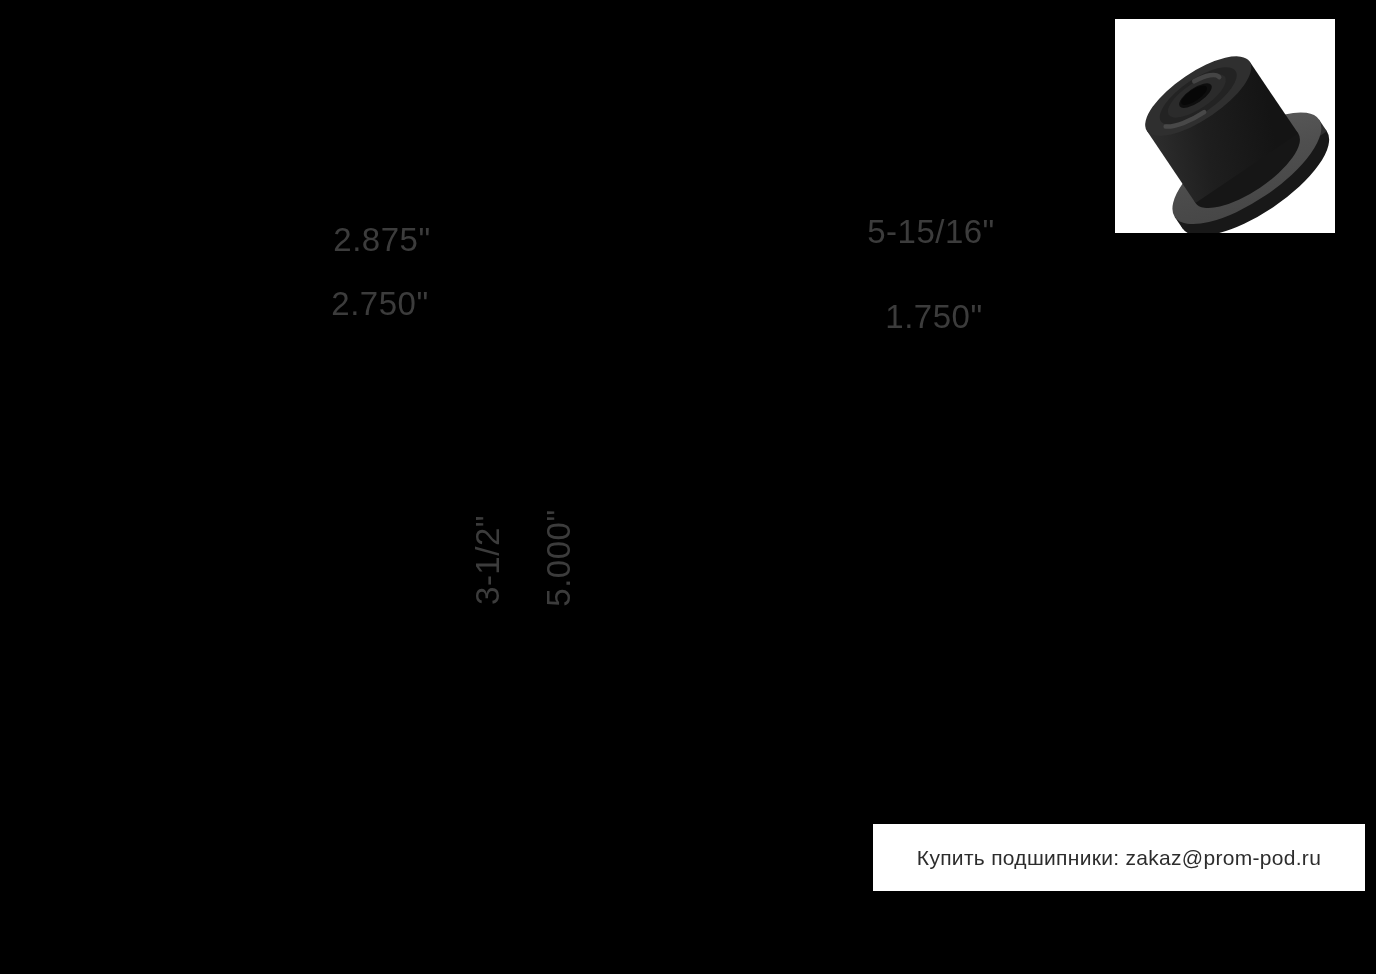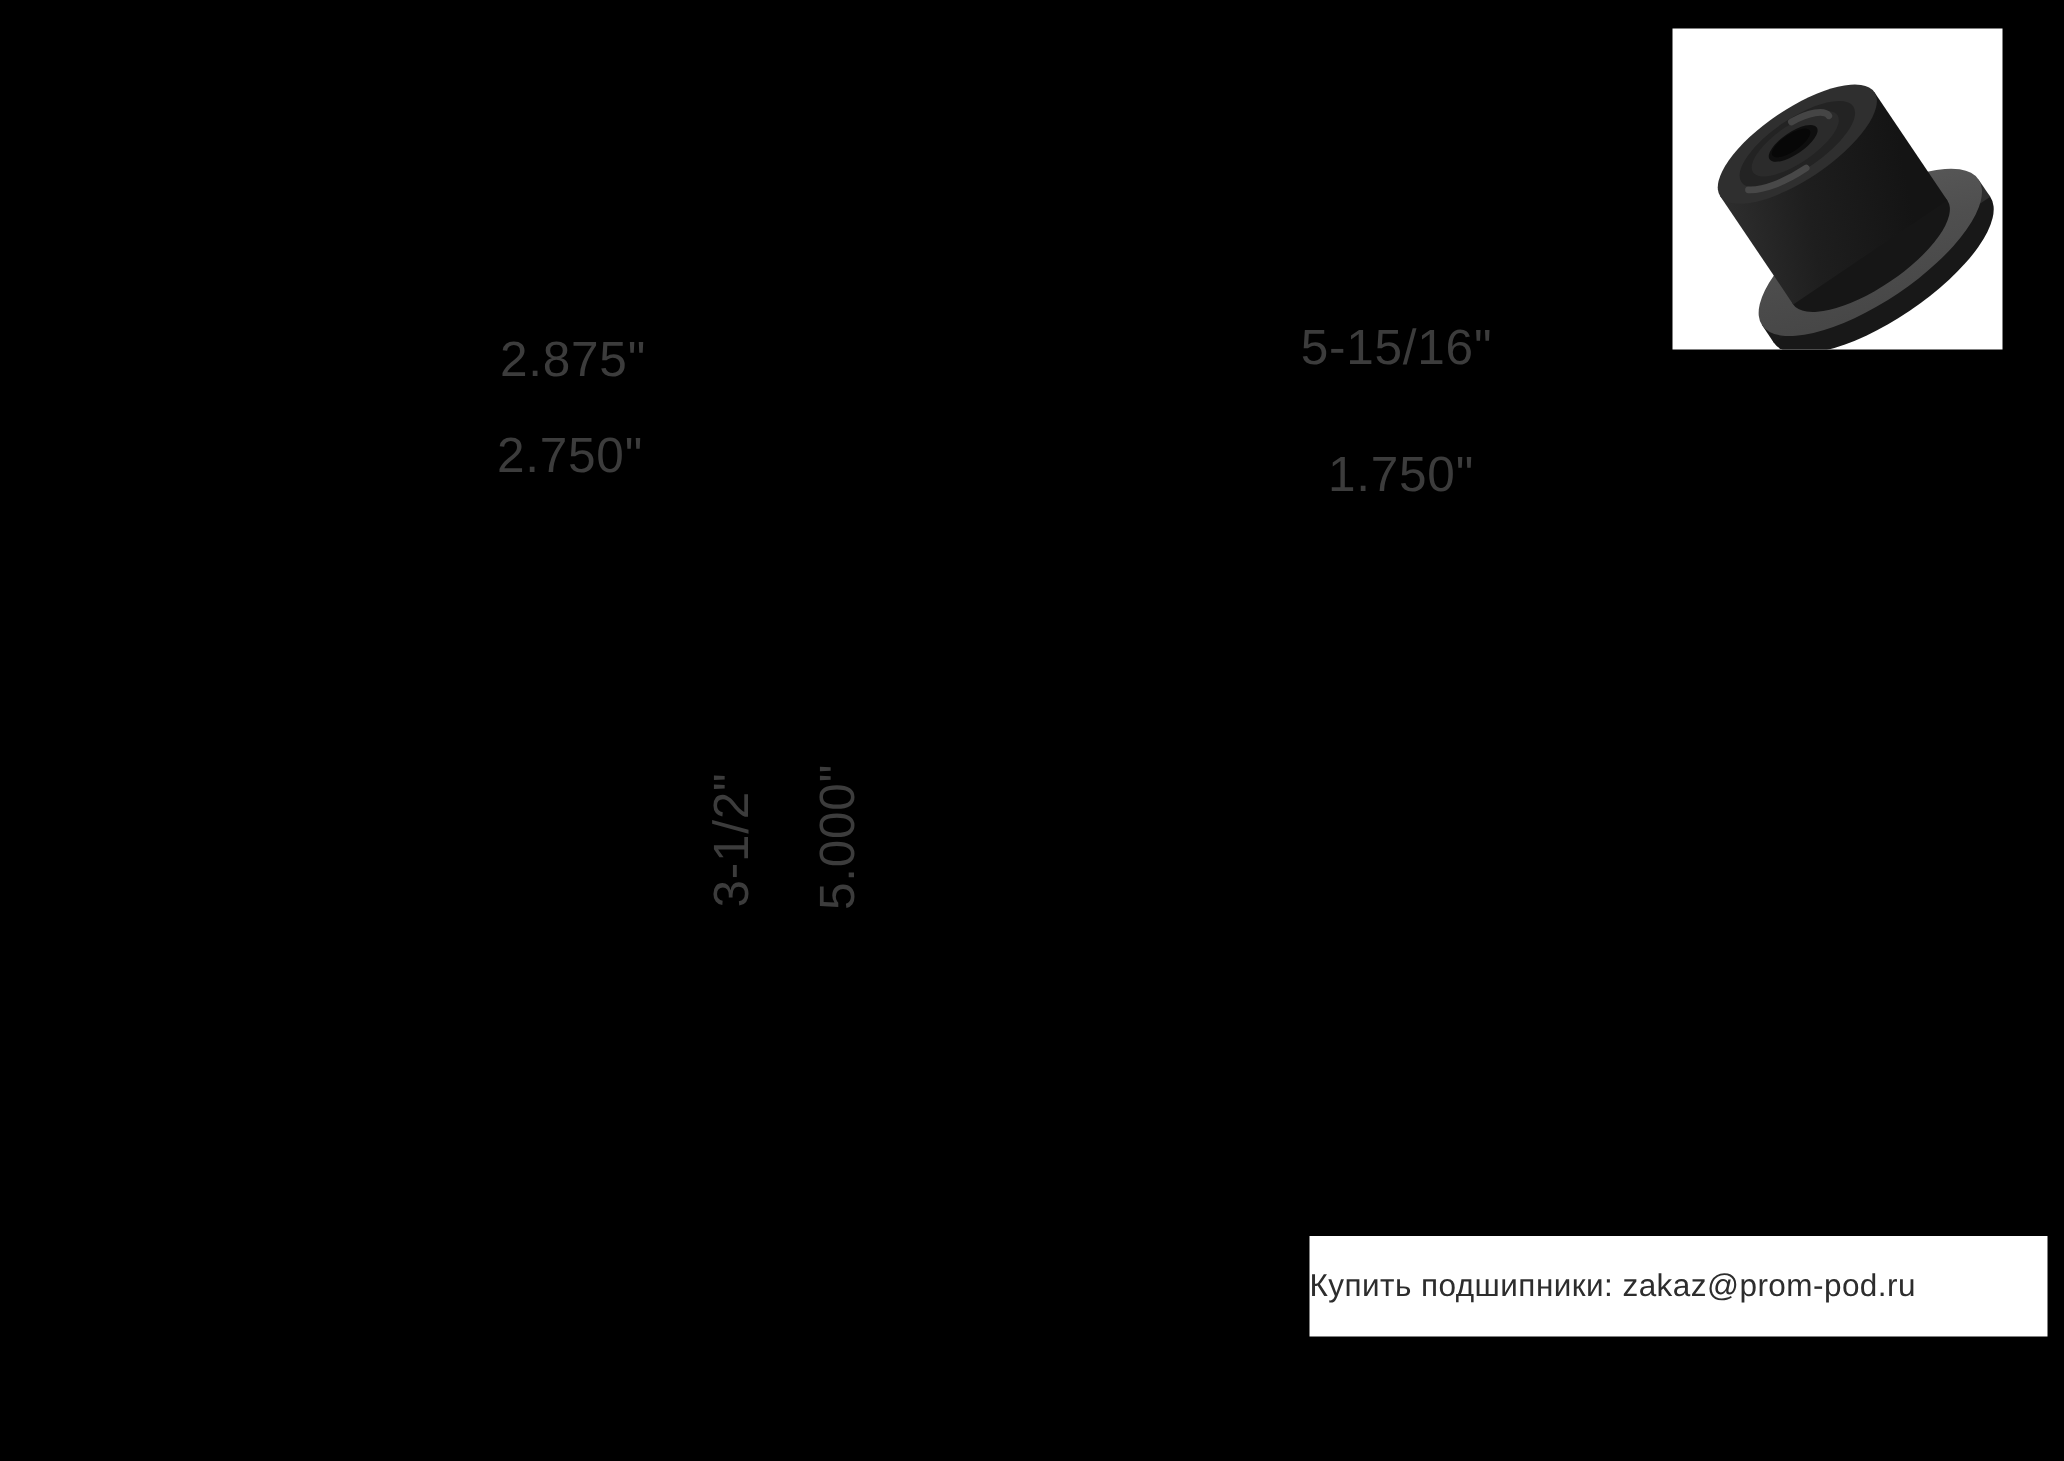--- a/index.html
+++ b/index.html
@@ -37,20 +37,21 @@
   }
   .contact-bar {
     position: absolute;
     left: 873px;
     top: 824px;
     width: 492px;
     height: 67px;
     background: #ffffff;
     display: flex;
     align-items: center;
+    justify-content: center;
   }
   .contact-text {
     font-size: 21px;
     color: #2d2d2d;
     white-space: nowrap;
     letter-spacing: 0.3px;
   }
 </style>
 </head>
 <body>

